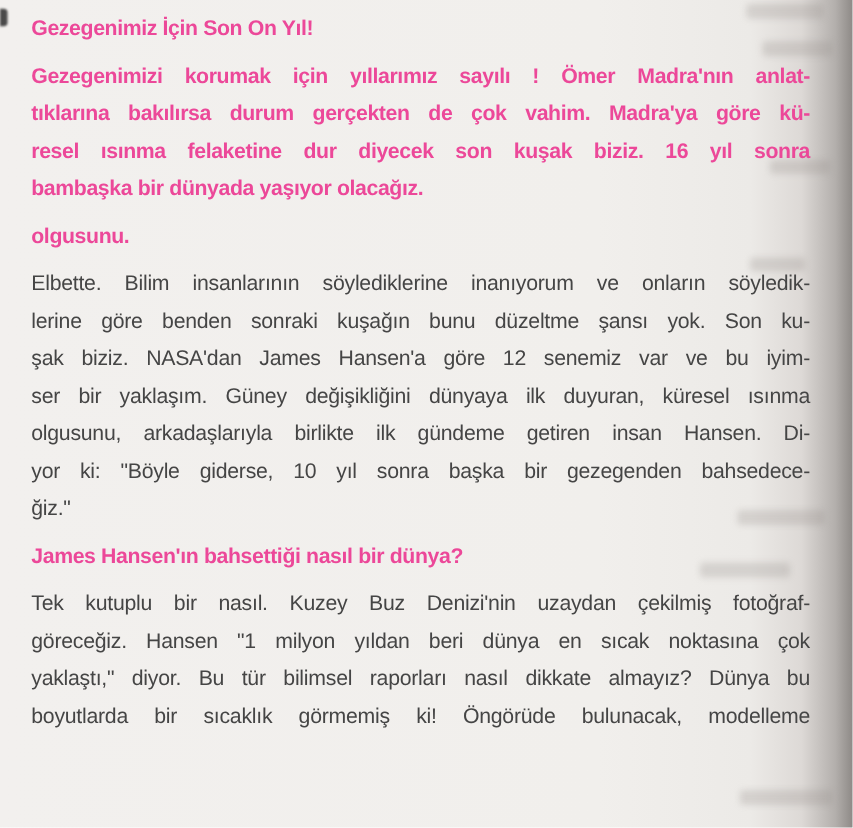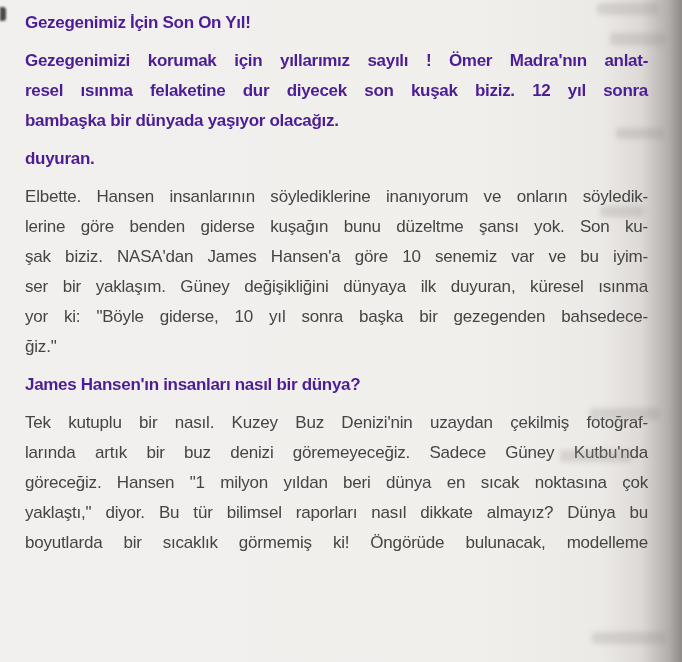--- a/index.html
+++ b/index.html
@@ -23,21 +23,21 @@
     font-size: 17px;
     color: #454545;
     letter-spacing: -0.2px;
     white-space: normal;
     text-align: justify;
     text-align-last: left;
   }
   .j { text-align-last: justify; }
   .b .ln, .ln.b {
     font-weight: bold;
-    color: #4c1d95;
+    color: #ec4899;
     letter-spacing: -0.3px;
   }
   .sec { margin-top: 8px; }
   .title { margin-top: 0; }
   
   .bleed {
     position: absolute;
     background: rgba(150,145,140,0.28);
     filter: blur(2.5px);
     border-radius: 3px;
@@ -63,44 +63,45 @@
 <body>
 
 <div class="page">
 
   <div class="sec title b">
     <div class="ln b">Gezegenimiz İçin Son On Yıl!</div>
   </div>
 
   <div class="sec b">
     <div class="ln j">Gezegenimizi korumak için yıllarımız sayılı ! Ömer Madra'nın anlat-</div>
-    <div class="ln j">resel ısınma felaketine dur diyecek son kuşak biziz. 12 yıl sonra</div>
+    <div class="ln j">tıklarına bakılırsa durum gerçekten de çok vahim. Madra'ya göre kü-</div>
+    <div class="ln j">resel ısınma felaketine dur diyecek son kuşak biziz. 16 yıl sonra</div>
     <div class="ln">bambaşka bir dünyada yaşıyor olacağız.</div>
   </div>
 
   <div class="sec b">
-    <div class="ln">duyuran.</div>
+    <div class="ln">olgusunu.</div>
   </div>
 
   <div class="sec">
-    <div class="ln j">Elbette. Hansen insanlarının söylediklerine inanıyorum ve onların söyledik-</div>
-    <div class="ln j">lerine göre benden giderse kuşağın bunu düzeltme şansı yok. Son ku-</div>
-    <div class="ln j">şak biziz. NASA'dan James Hansen'a göre 10 senemiz var ve bu iyim-</div>
+    <div class="ln j">Elbette. Bilim insanlarının söylediklerine inanıyorum ve onların söyledik-</div>
+    <div class="ln j">lerine göre benden sonraki kuşağın bunu düzeltme şansı yok. Son ku-</div>
+    <div class="ln j">şak biziz. NASA'dan James Hansen'a göre 12 senemiz var ve bu iyim-</div>
     <div class="ln j">ser bir yaklaşım. Güney değişikliğini dünyaya ilk duyuran, küresel ısınma</div>
+    <div class="ln j">olgusunu, arkadaşlarıyla birlikte ilk gündeme getiren insan Hansen. Di-</div>
     <div class="ln j">yor ki: "Böyle giderse, 10 yıl sonra başka bir gezegenden bahsedece-</div>
     <div class="ln">ğiz."</div>
   </div>
 
   <div class="sec b">
-    <div class="ln">James Hansen'ın insanları nasıl bir dünya?</div>
+    <div class="ln">James Hansen'ın bahsettiği nasıl bir dünya?</div>
   </div>
 
   <div class="sec">
     <div class="ln j">Tek kutuplu bir nasıl. Kuzey Buz Denizi'nin uzaydan çekilmiş fotoğraf-</div>
-    <div class="ln j">larında artık bir buz denizi göremeyeceğiz. Sadece Güney Kutbu'nda</div>
     <div class="ln j">göreceğiz. Hansen "1 milyon yıldan beri dünya en sıcak noktasına çok</div>
     <div class="ln j">yaklaştı," diyor. Bu tür bilimsel raporları nasıl dikkate almayız? Dünya bu</div>
     <div class="ln j">boyutlarda bir sıcaklık görmemiş ki! Öngörüde bulunacak, modelleme</div>
   </div>
 
 </div>
 
 <div class="bleed m1"></div>
 <div class="bleed m2"></div>
 <div class="bleed m3"></div>

